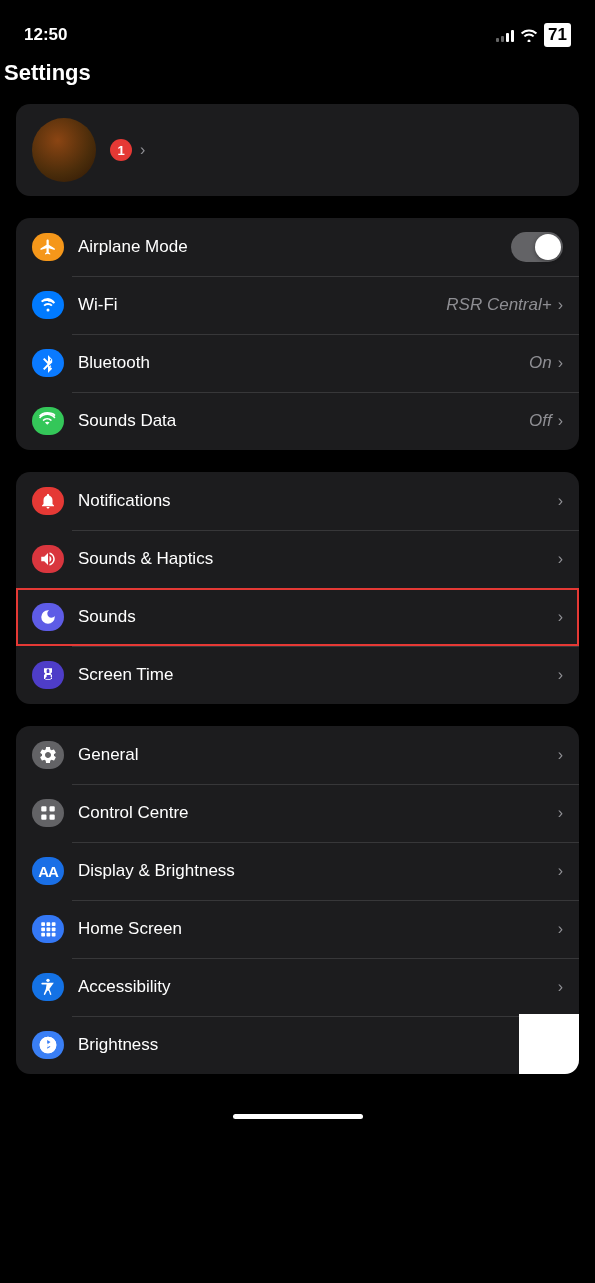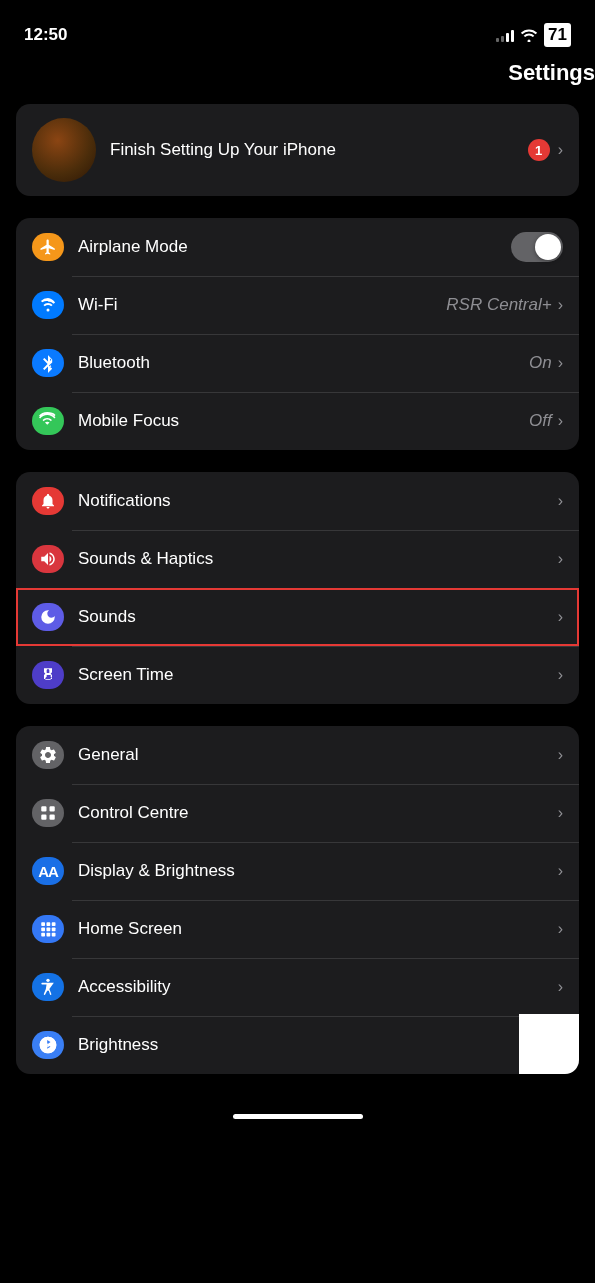--- a/index.html
+++ b/index.html
@@ -49,22 +49,22 @@
       border-radius: 3px;
       padding: 2px 4px;
       color: #000;
       font-size: 17px;
       font-weight: 700;
       gap: 2px;
     }
 
     
     .nav-header {
-      text-align: right;
-      padding: 10px 0 18px 16px;
+      text-align: left;
+      padding: 10px 0 18px 4px;
     }
     .nav-title {
       font-size: 22px;
       font-weight: 600;
       color: #fff;
     }
 
     
     .settings-group {
       margin: 0 16px 22px 16px;
@@ -235,21 +235,20 @@
   </div>
 </div>
 
 <div class="nav-header">
   <span class="nav-title">Settings</span>
 </div>
 
 <div class="settings-group">
   <div class="settings-row" style="padding: 14px 16px;">
     <div class="profile-pic"></div>
-    <span class="row-label">Finish Setting Up Your iPhone</span>
     <div class="badge">1</div>
     <span class="chevron">›</span>
   </div>
 </div>
 
 <div class="settings-group">
 
   <div class="settings-row">
     <div class="row-icon bg-orange">
       <svg width="18" height="18" viewBox="0 0 24 24" fill="white">
@@ -283,21 +282,21 @@
     <span class="row-value">On</span>
     <span class="chevron">›</span>
   </div>
 
   <div class="settings-row">
     <div class="row-icon bg-green">
       <svg width="18" height="18" viewBox="0 0 24 24" fill="white">
         <path d="M1.5 8.5C3.82 5.68 7.28 4 11 4s7.18 1.68 9.5 4.5L22 7c-2.72-3.23-6.8-5-11-5S2.72 3.77 0 7l1.5 1.5zM11 8c-2.48 0-4.7 1.06-6.27 2.74L6.2 12.2C7.38 10.84 9.09 10 11 10s3.62.84 4.8 2.2l1.47-1.46C15.7 9.06 13.48 8 11 8zm3 6.1L11 17l-3-2.9C8.64 13.41 9.76 13 11 13s2.36.41 3 1.1zM11 0C6.28 0 2.08 1.95 0 5l1.5 1.5C3.17 3.59 6.9 2 11 2s7.83 1.59 9.5 3.5L22 4c-2.08-3.05-6.28-4-11-4z"></path>
       </svg>
     </div>
-    <span class="row-label">Mobile Focus</span>
+    <span class="row-label">Sounds Data</span>
     <span class="row-value">Off</span>
     <span class="chevron">›</span>
   </div>
 </div>
 
 <div class="settings-group">
 
   <div class="settings-row">
     <div class="row-icon bg-red">
       <svg width="18" height="20" viewBox="0 0 24 24" fill="white">

